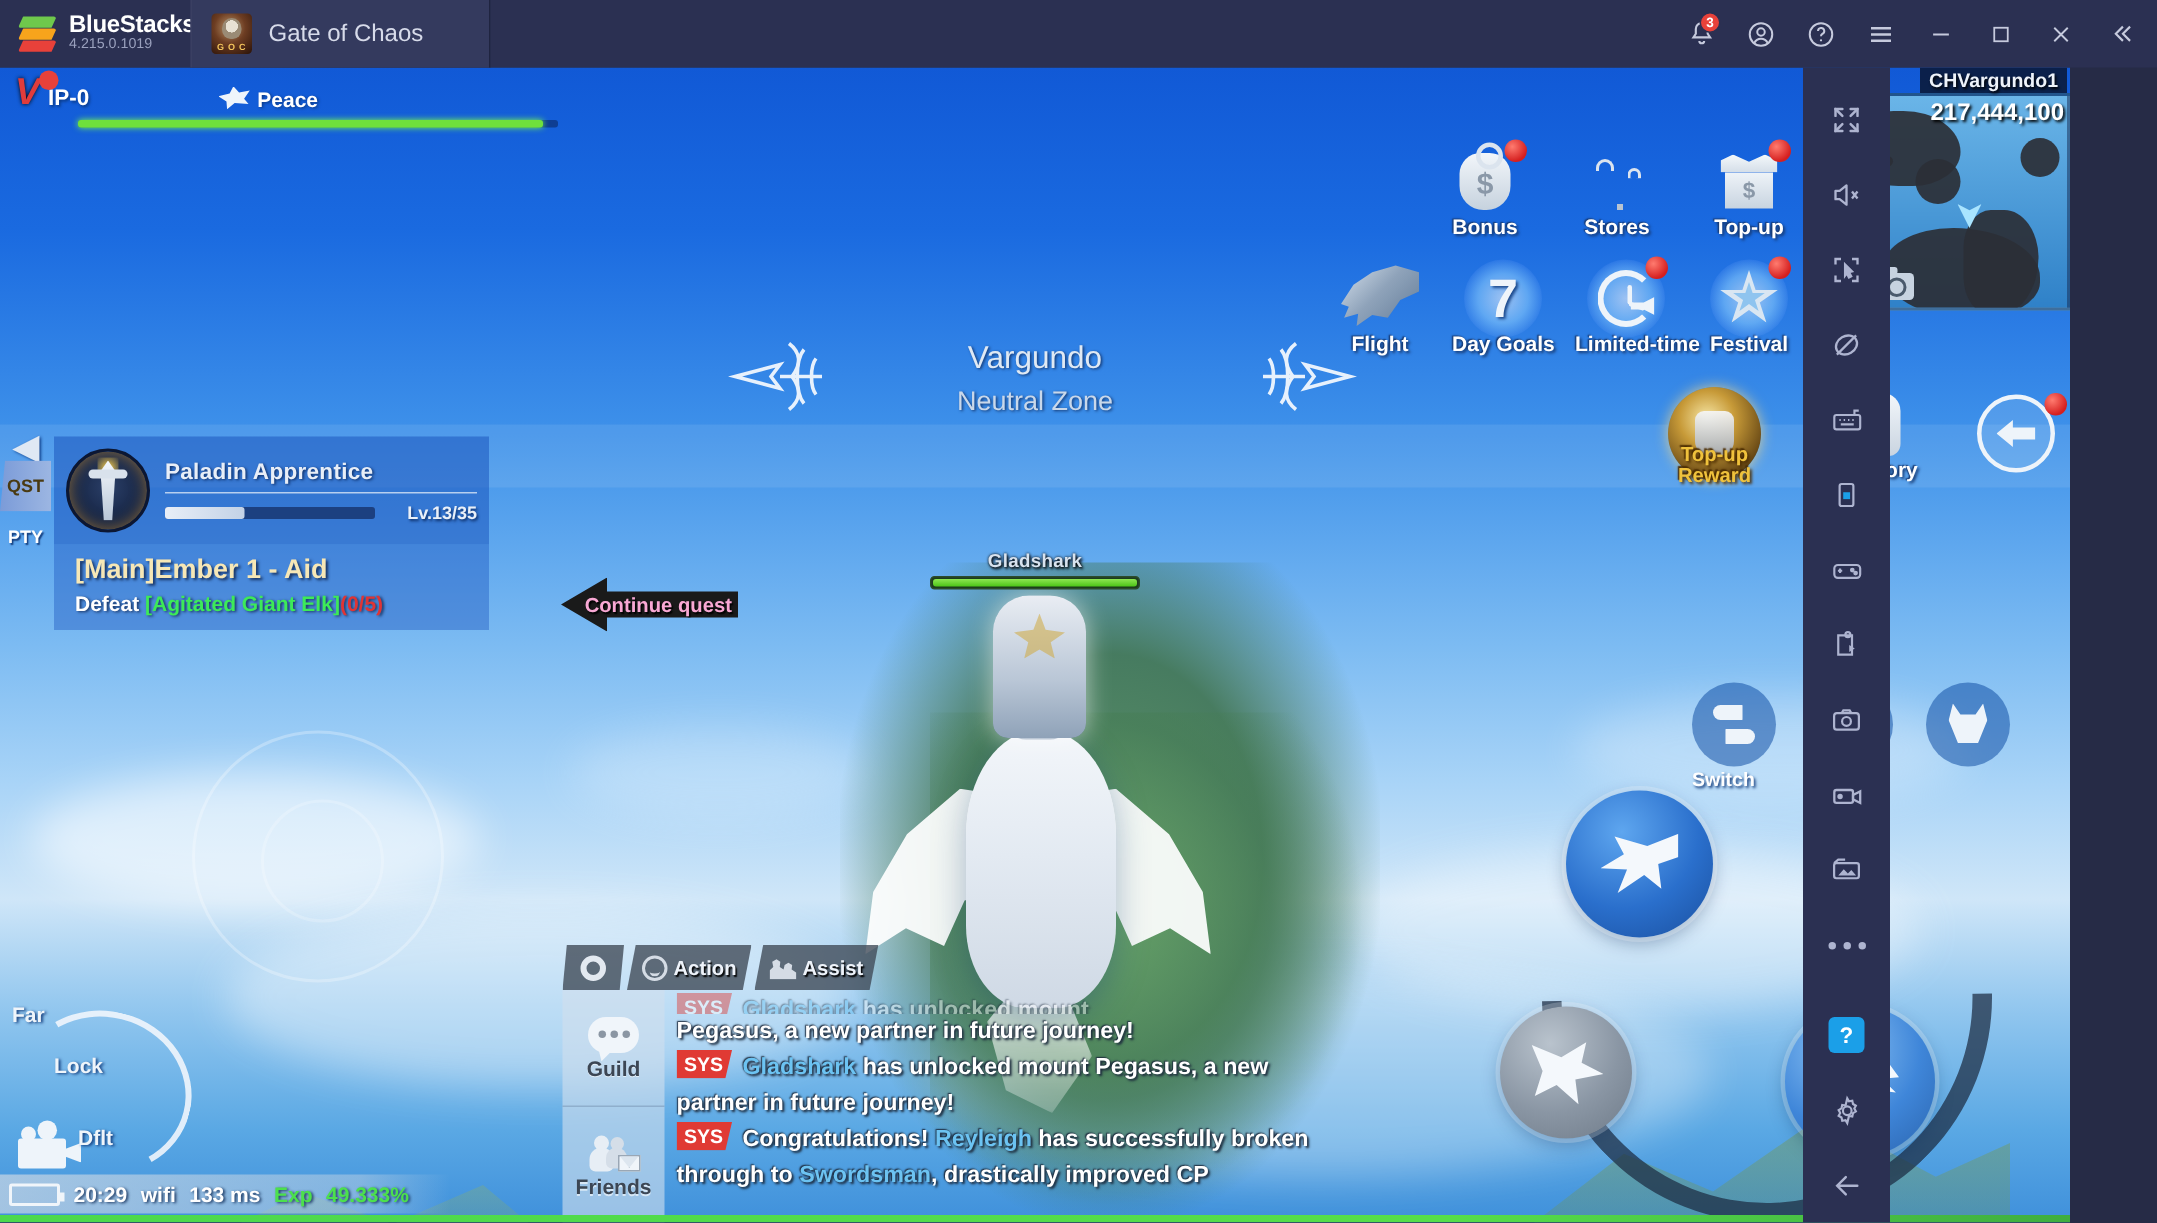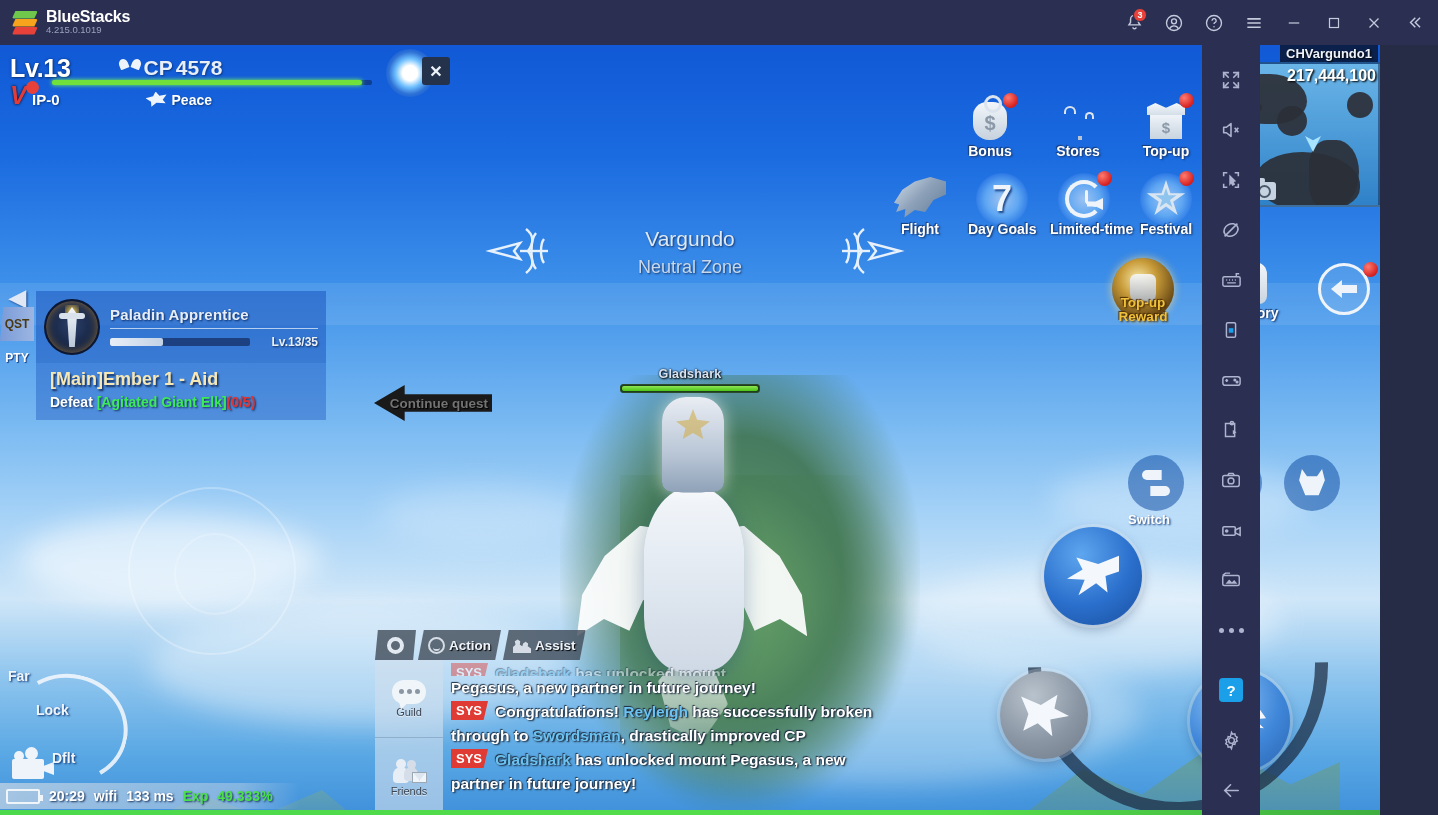--- a/index.html
+++ b/index.html
@@ -306,21 +306,21 @@
   .orn.r { left: 820px; }
 
   .continue-quest {
     position: absolute; left: 374px; top: 340px; width: 118px; height: 36px; z-index: 10;
     display: flex; align-items: center; justify-content: flex-end;
     padding-right: 4px;
     background: #1a1a1a;
     clip-path: polygon(0 50%, 26% 0, 26% 26%, 100% 26%, 100% 74%, 26% 74%, 26% 100%);
     border: 0;
   }
-  .continue-quest span { font-size: 13.5px; color: #737373; font-weight: bold; text-shadow: 1px 1px 1px #000; }
+  .continue-quest span { font-size: 13.5px; color: #f9a8d4; font-weight: bold; text-shadow: 1px 1px 1px #000; }
 
   
   .tr-row1 { position: absolute; right: 180px; top: 50px; display: flex; gap: 20px; z-index: 12; }
   .tr-row2 { position: absolute; right: 180px; top: 128px; display: flex; gap: 14px; align-items: flex-end; z-index: 12; }
   .tr-row3 { position: absolute; right: 0px; top: 212px; display: flex; gap: 18px; align-items: center; z-index: 12; }
 
   .gicon { position: relative; width: 68px; text-align: center; }
   .gicon .glyph { width: 52px; height: 52px; margin: 0 auto; position: relative; }
   .gicon .glyph.circled {
     border-radius: 50%;
@@ -505,21 +505,21 @@
   .smiley { width: 17px; height: 17px; border-radius: 50%; border: 2.5px solid #d5dce5; position: relative; }
   .smiley::after { content:""; position:absolute; left:2.5px; top:6px; width:7px; height:4px; border-bottom:2px solid #d5dce5; border-radius:0 0 6px 6px; }
   .assist-ico { width: 18px; height: 16px; background: #d5dce5;
     clip-path: polygon(0 100%, 0 62%, 14% 48%, 10% 26%, 26% 16%, 40% 26%, 38% 48%, 52% 58%, 56% 40%, 70% 30%, 84% 40%, 82% 58%, 100% 72%, 100% 100%); }
 
   .chat-main { display: flex; height: 155px; }
   .chat-side { width: 68px; background: rgba(208,222,238,.62); display: flex; flex-direction: column; }
   .chat-side-btn { flex: 1; display: flex; flex-direction: column; align-items: center; justify-content: center;
     border-bottom: 1px solid rgba(120,150,180,.55); gap: 2px; }
   .chat-side-btn:last-child { border-bottom: 0; }
-  .chat-side-btn .cslab { font-size: 11px; font-weight: normal; color: #3c4654; text-shadow: 0 1px 0 rgba(255,255,255,.6); }
+  .chat-side-btn .cslab { font-size: 14px; font-weight: bold; color: #3c4654; text-shadow: 0 1px 0 rgba(255,255,255,.6); }
   .bubble { width: 34px; height: 24px; background: #f0f5fa; border-radius: 12px; position: relative; display:flex;align-items:center;justify-content:center;gap:3px;}
   .bubble::after { content:""; position:absolute; left:7px; bottom:-6px; width:10px; height:8px; background:#f0f5fa; clip-path: polygon(0 0,100% 0,20% 100%);}
   .bubble i { width: 5px; height: 5px; border-radius: 50%; background: #8b96a3; display:block;}
   .friends-ico { width: 36px; height: 26px; position: relative; }
   .friends-ico .p1 { position:absolute; left:2px; bottom:0; width:16px; height:16px; background:#e7eef5; border-radius: 8px 8px 4px 4px; }
   .friends-ico .p1::before { content:""; position:absolute; left:3px; top:-8px; width:10px; height:10px; border-radius:50%; background:#e7eef5; }
   .friends-ico .p2 { position:absolute; left:13px; bottom:2px; width:14px; height:14px; background:#d5dee8; border-radius: 7px 7px 4px 4px; }
   .friends-ico .p2::before { content:""; position:absolute; left:3px; top:-7px; width:9px; height:9px; border-radius:50%; background:#d5dee8; }
   .friends-ico .env { position:absolute; right:0; bottom:0; width:15px; height:11px; background:#f0f5fa; border:1px solid #9aa7b5; }
   .friends-ico .env::after{content:"";position:absolute;left:0;top:0;width:13px;height:7px;border-bottom:1px solid #9aa7b5;
@@ -584,20 +584,26 @@
           <i></i>
           <i></i>
         </div>
       <div>
         <div class="bs-name">BlueStacks</div>
         <div class="bs-ver">4.215.0.1019</div>
       </div>
     </div>
 
 
+    <div class="tab active">
+      <span class="tab-icon-goc">
+        <span class="goc-t">G O C</span>
+      </span>
+      <span class="tab-label">Gate of Chaos</span>
+    </div>
 
     <div class="tb-spacer"></div>
 
     <div class="tb-btns">
       <div class="tb-btn">
         <svg width="19" height="19" viewBox="0 0 24 24" fill="none" stroke="currentColor" stroke-width="1.8">
             <path d="M12 3a5 5 0 0 0-5 5v4l-2 3h14l-2-3V8a5 5 0 0 0-5-5z"></path>
             <path d="M10 18a2 2 0 0 0 4 0"></path>
           </svg>
         <span class="badge">3</span>
@@ -770,30 +776,20 @@
     </div>
 
     <div class="nameplate">
       <div class="pname">Gladshark</div>
       <div class="hpbar">
           <div></div>
         </div>
     </div>
 
     <div class="hud-tl">
-      <div class="hud-row1">
-        <span class="lvl">Lv.13</span>
-        <span class="cp-wrap">
-          <span class="cp-ico"></span>
-          <span class="cp-text">CP</span>
-          <span class="cp-text">4578</span>
-        </span>
-        <span class="badge-icon"></span>
-        <span class="close-x">✕</span>
-      </div>
       <div class="xp-line">
           <div style="width:97%"></div>
         </div>
       <div class="vip-row">
         <span class="vip">
           <span class="v-mark">V</span>
           <span class="v-dot"></span>
           <span class="v-txt">IP-0</span>
         </span>
         <span class="peace">
@@ -1036,24 +1032,24 @@
           </div>
         </div>
         <div class="chat-log">
           <div class="chat-line faded" style="height:14px;overflow:hidden;">
             <span class="sys-tag">SYS</span><span class="chat-name">Gladshark</span><span> has unlocked mount </span>
           </div>
           <div class="chat-line">
             <span>Pegasus, a new partner in future journey!</span>
           </div>
           <div class="chat-line">
-            <span class="sys-tag">SYS</span><span>Congratulations! </span><span class="chat-name">Reyleigh</span><span> has successfully broken through to </span><span class="chat-name">Swordsman</span><span>, drastically improved CP</span>
+            <span class="sys-tag">SYS</span><span class="chat-name">Gladshark</span><span> has unlocked mount Pegasus, a new partner in future journey!</span>
           </div>
           <div class="chat-line">
-            <span class="sys-tag">SYS</span><span class="chat-name">Gladshark</span><span> has unlocked mount Pegasus, a new partner in future journey!</span>
+            <span class="sys-tag">SYS</span><span>Congratulations! </span><span class="chat-name">Reyleigh</span><span> has successfully broken through to </span><span class="chat-name">Swordsman</span><span>, drastically improved CP</span>
           </div>
         </div>
       </div>
     </div>
 
     <div class="cam-ctl">
       <div class="cam-arc"></div>
       <div class="cam-ico">
         <span class="r1"></span>
           <span class="r2"></span>

